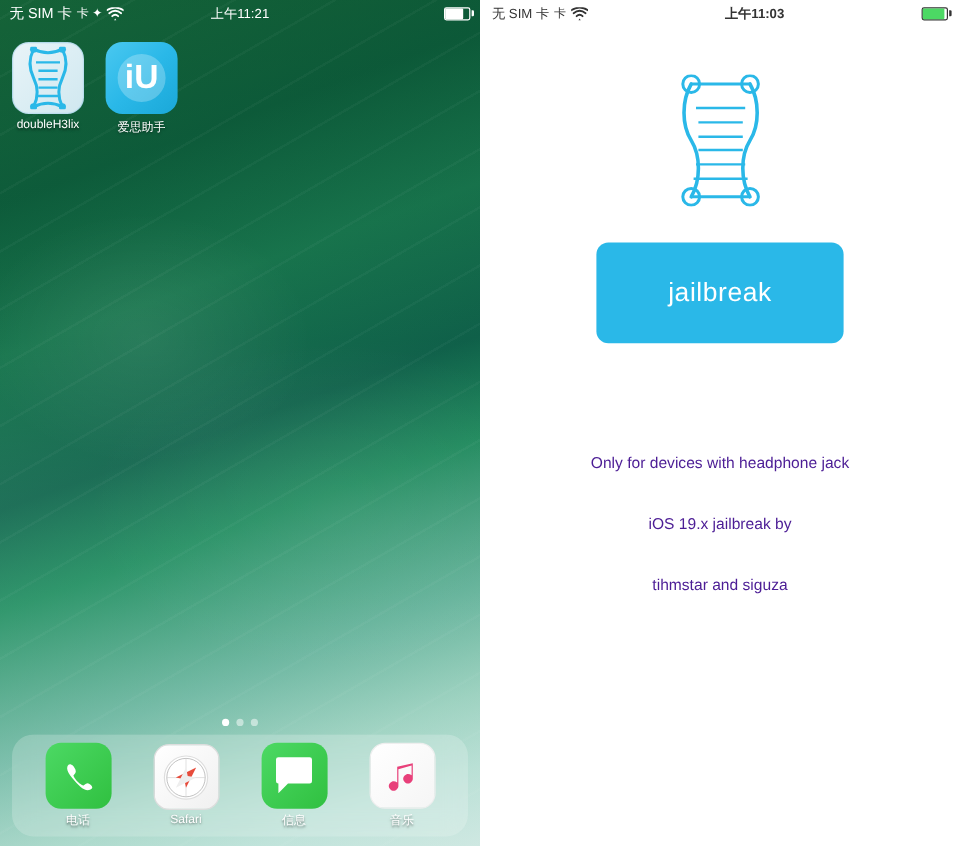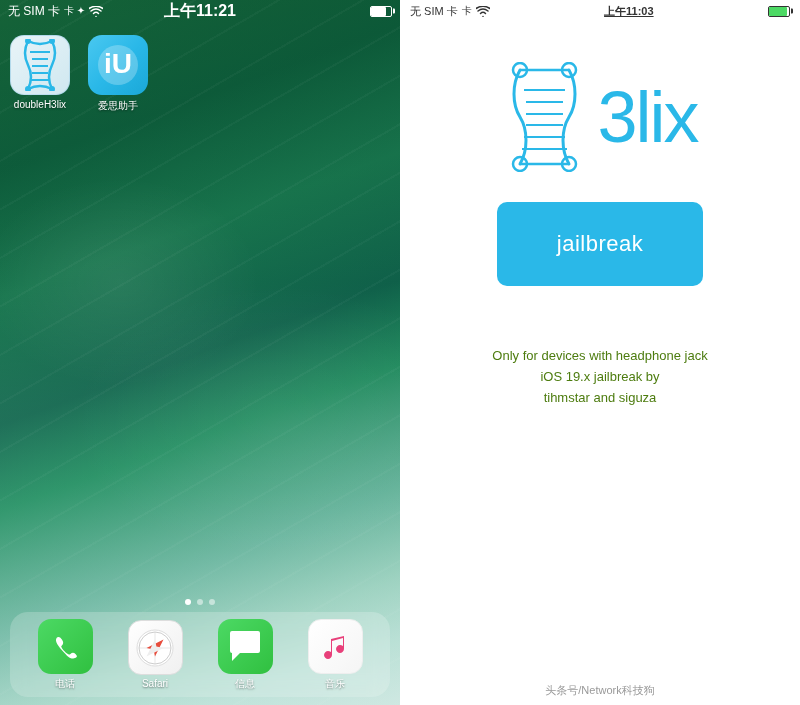--- a/index.html
+++ b/index.html
@@ -69,22 +69,22 @@
       color: white;
       font-size: 12px;
       font-weight: 500;
     }
 
     .status-time-left {
       position: absolute;
       left: 50%;
       transform: translateX(-50%);
       color: white;
-      font-size: 16px;
-      font-weight: 700;
+      font-size: 11px;
+      font-weight: 400;
     }
 
     .battery-icon {
       width: 22px;
       height: 11px;
       border: 1.5px solid white;
       border-radius: 2px;
       position: relative;
       display: flex;
       align-items: center;
@@ -247,21 +247,20 @@
       align-items: center;
       gap: 4px;
       font-size: 11px;
       color: #333;
     }
 
     .status-right-center {
       font-size: 11px;
       font-weight: 600;
       color: #333;
-      text-decoration: underline;
     }
 
     .status-right-right {
       display: flex;
       align-items: center;
       gap: 4px;
       font-size: 11px;
       color: #333;
     }
 
@@ -336,21 +335,22 @@
 
     
     .info-section {
       text-align: center;
       color: #333;
       line-height: 1.6;
     }
 
     .info-line {
       font-size: 13px;
-      color: #4d7c0f;
+      color: #4c1d95;
+      margin-top: 30px;
     }
 
     .info-group {
       margin-bottom: 20px;
     }
 
     
     .watermark {
       position: absolute;
       bottom: 5px;
@@ -514,28 +514,26 @@
 
         <line x1="18" y1="102" x2="67" y2="102" stroke="#2ab8e8" stroke-width="2.5"></line>
 
         <line x1="22" y1="28" x2="63" y2="28" stroke="#2ab8e8" stroke-width="2"></line>
         <line x1="24" y1="40" x2="61" y2="40" stroke="#2ab8e8" stroke-width="2"></line>
         <line x1="24" y1="52" x2="61" y2="52" stroke="#2ab8e8" stroke-width="2"></line>
         <line x1="24" y1="63" x2="61" y2="63" stroke="#2ab8e8" stroke-width="2"></line>
         <line x1="22" y1="75" x2="63" y2="75" stroke="#2ab8e8" stroke-width="2"></line>
         <line x1="20" y1="87" x2="65" y2="87" stroke="#2ab8e8" stroke-width="2"></line>
       </svg>
-      <div class="logo-text">3lix</div>
     </div>
 
     <button class="jailbreak-btn">jailbreak</button>
 
     <div class="info-section">
       <div class="info-group">
         <div class="info-line">Only for devices with headphone jack</div>
         <div class="info-line">iOS 19.x jailbreak by</div>
         <div class="info-line">tihmstar and siguza</div>
       </div>
     </div>
   </div>
 
-  <div class="watermark">头条号/Network科技狗</div>
 </div>
 
 </body></html>

